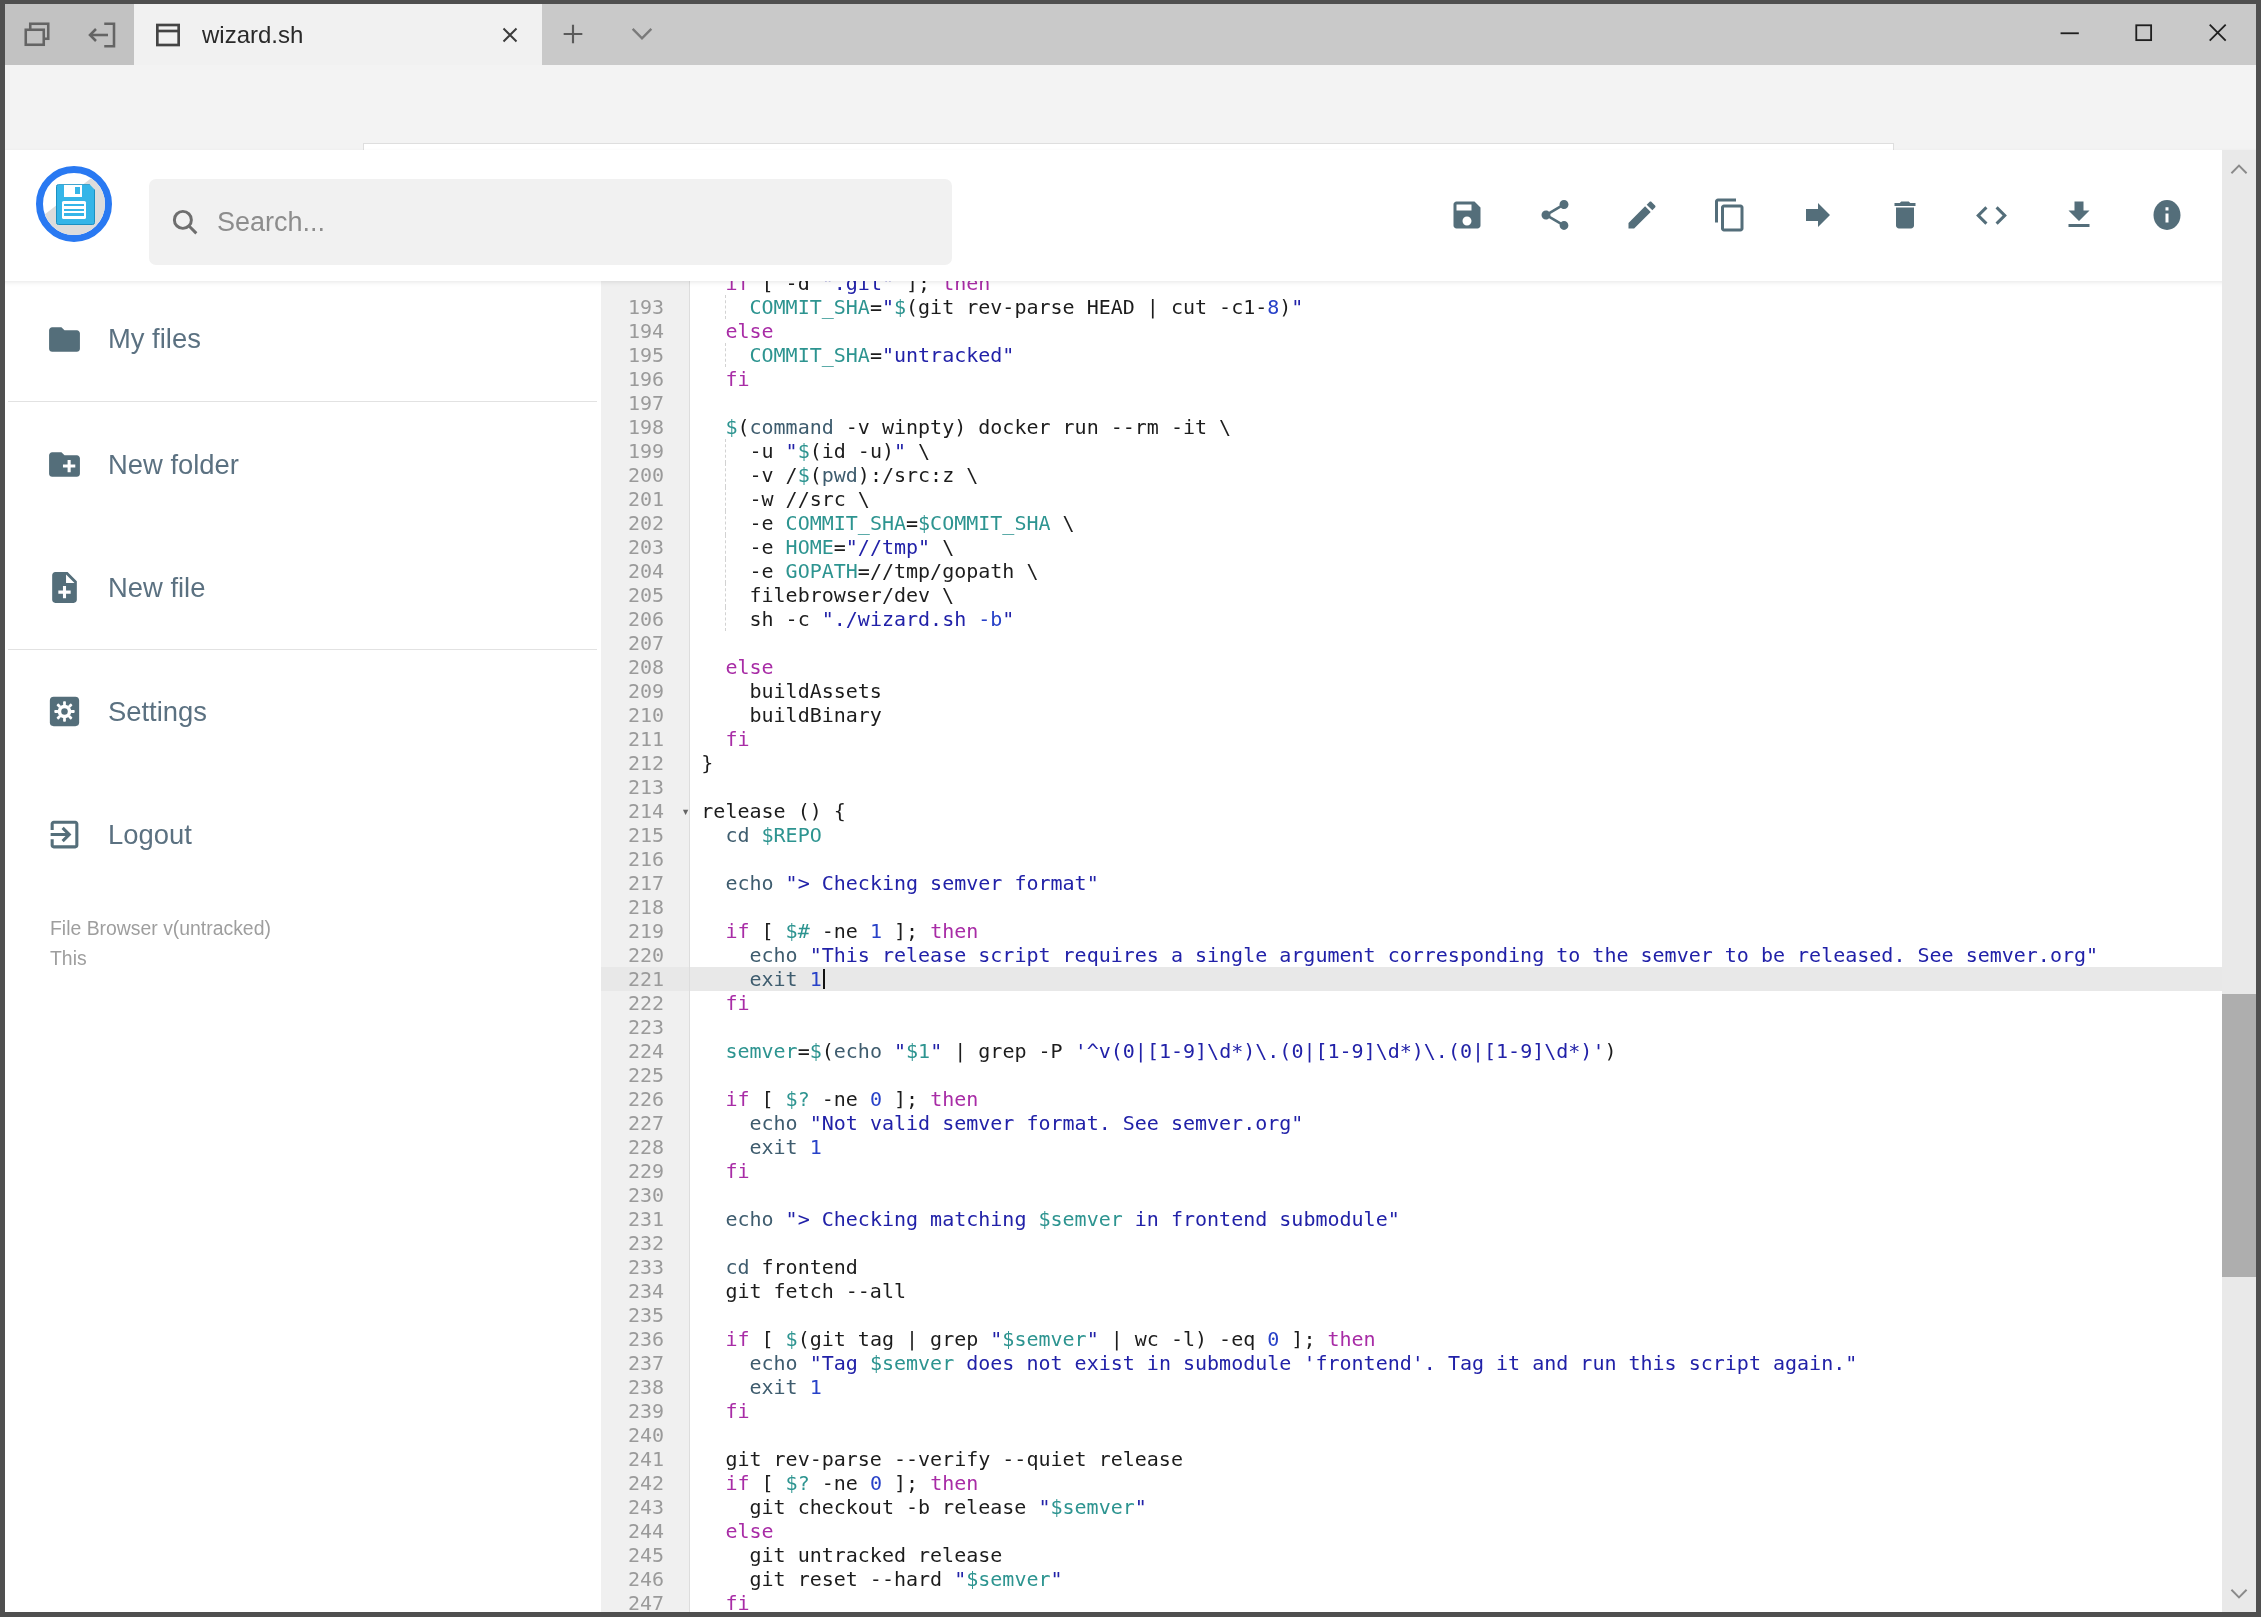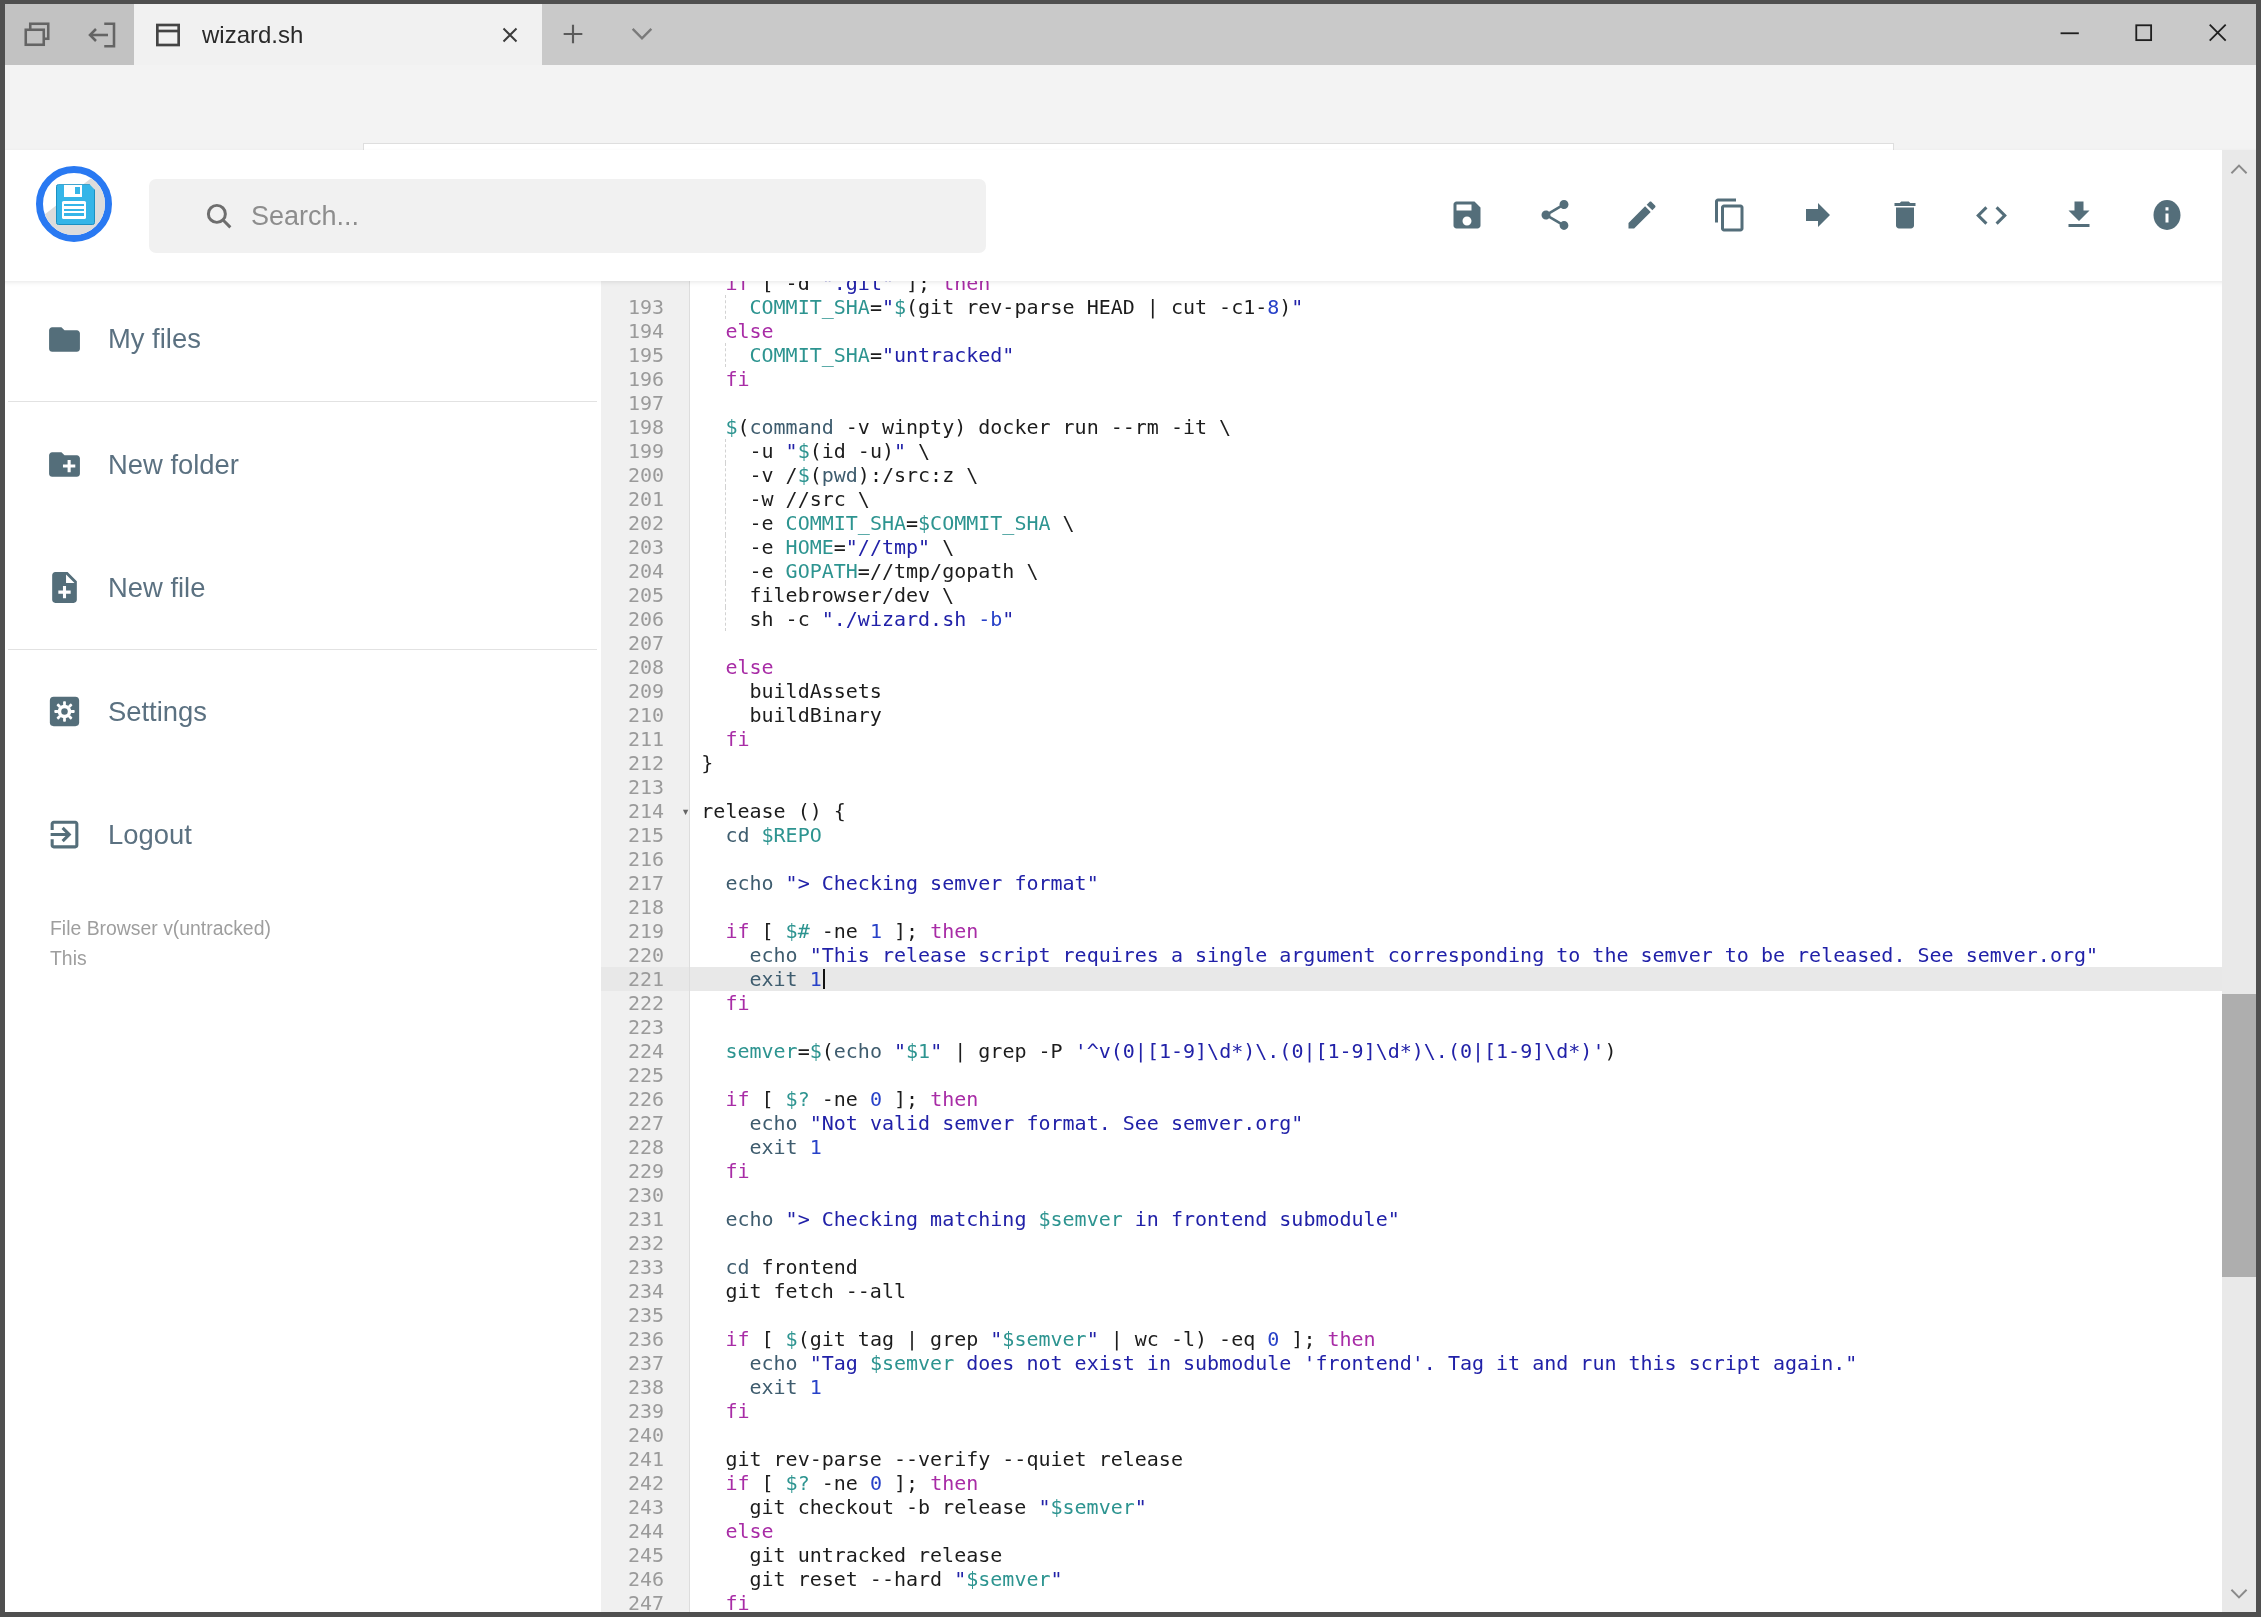--- a/index.html
+++ b/index.html
@@ -39,22 +39,22 @@
         background:#fff;box-sizing:border-box;overflow:hidden;position:absolute;}
   .logo-shadow{position:absolute;left:-8px;top:22.6px;width:89px;height:65px;background:#dcdcdc;
                transform:rotate(-38deg);}
   .floppy{position:absolute;left:13px;top:11.3px;width:37px;height:39px;background:#35b5e8;
           border:1.6px solid #1b90c2;border-radius:2.4px;
           clip-path:polygon(0 0,86% 0,100% 14%,100% 100%,0 100%);}
   .floppy .shutter{position:absolute;left:7.3px;top:0;width:18px;height:11.3px;background:#fff;}
   .floppy .shutter i{position:absolute;right:2.4px;top:1.6px;width:4.8px;height:7.3px;background:#35b5e8;}
   .floppy .label{position:absolute;left:4.8px;top:16px;width:24px;height:18px;background:#fff;border-radius:1.6px;}
   .floppy .label i{position:absolute;left:2.4px;height:2.4px;width:19.4px;background:#35b5e8;}
-  .searchbox{left:149px;top:29px;width:803px;height:74px;background:#f1f1f1;border-radius:7px;
-             display:flex;align-items:center;position:absolute;padding-left:34px;}
+  .searchbox{left:149px;top:29px;width:803px;height:86px;background:#f1f1f1;border-radius:7px;
+             display:flex;align-items:center;position:absolute;}
   .search-ph{font-size:27px;color:#8d8d8d;margin-left:14.5px;}
   .toolbar-btn{top:36px;width:61px;height:58px;display:flex;align-items:center;justify-content:center;position:absolute;}
 
   
   .sidebar{left:0;top:281px;width:601px;height:1336px;background:#fff;}
   .side-item{position:absolute;left:0;width:601px;height:89px;display:flex;align-items:center;cursor:pointer;}
   .side-item .ic{margin-left:46px;width:37px;height:37px;}
   .side-item .lbl{margin-left:25px;font-size:27.4px;color:#5b7181;}
   .divider{position:absolute;left:8px;width:589px;height:0;border-top:1.6px solid #e2e2e2;}
   .side-footer{position:absolute;left:50px;font-size:19.4px;color:#9e9e9e;line-height:30px;}

